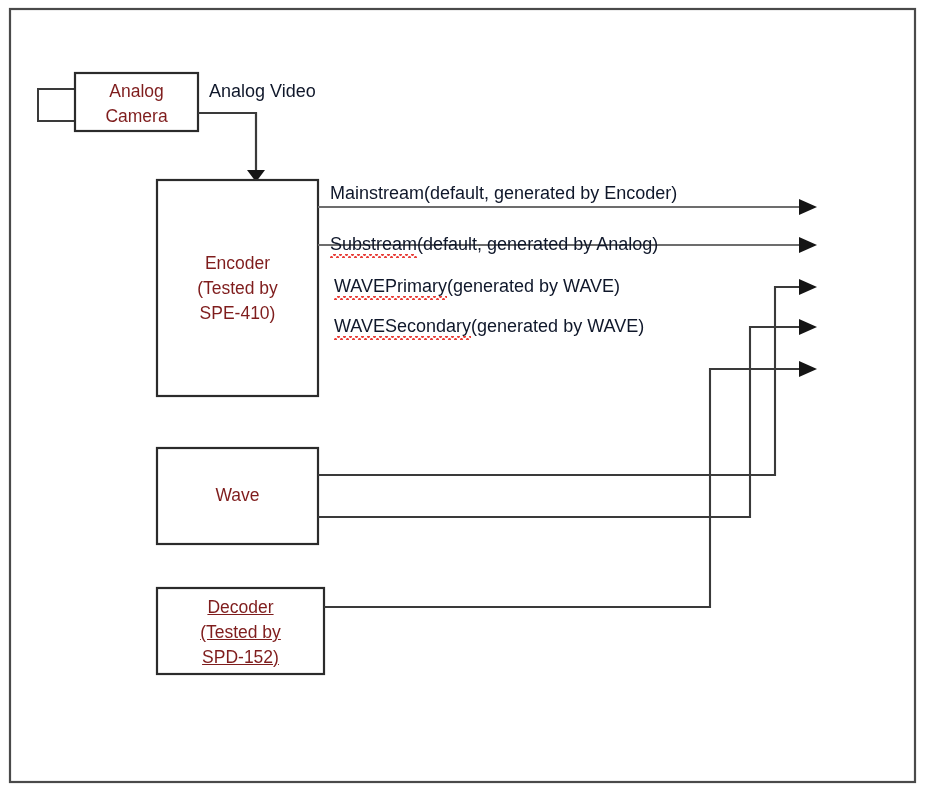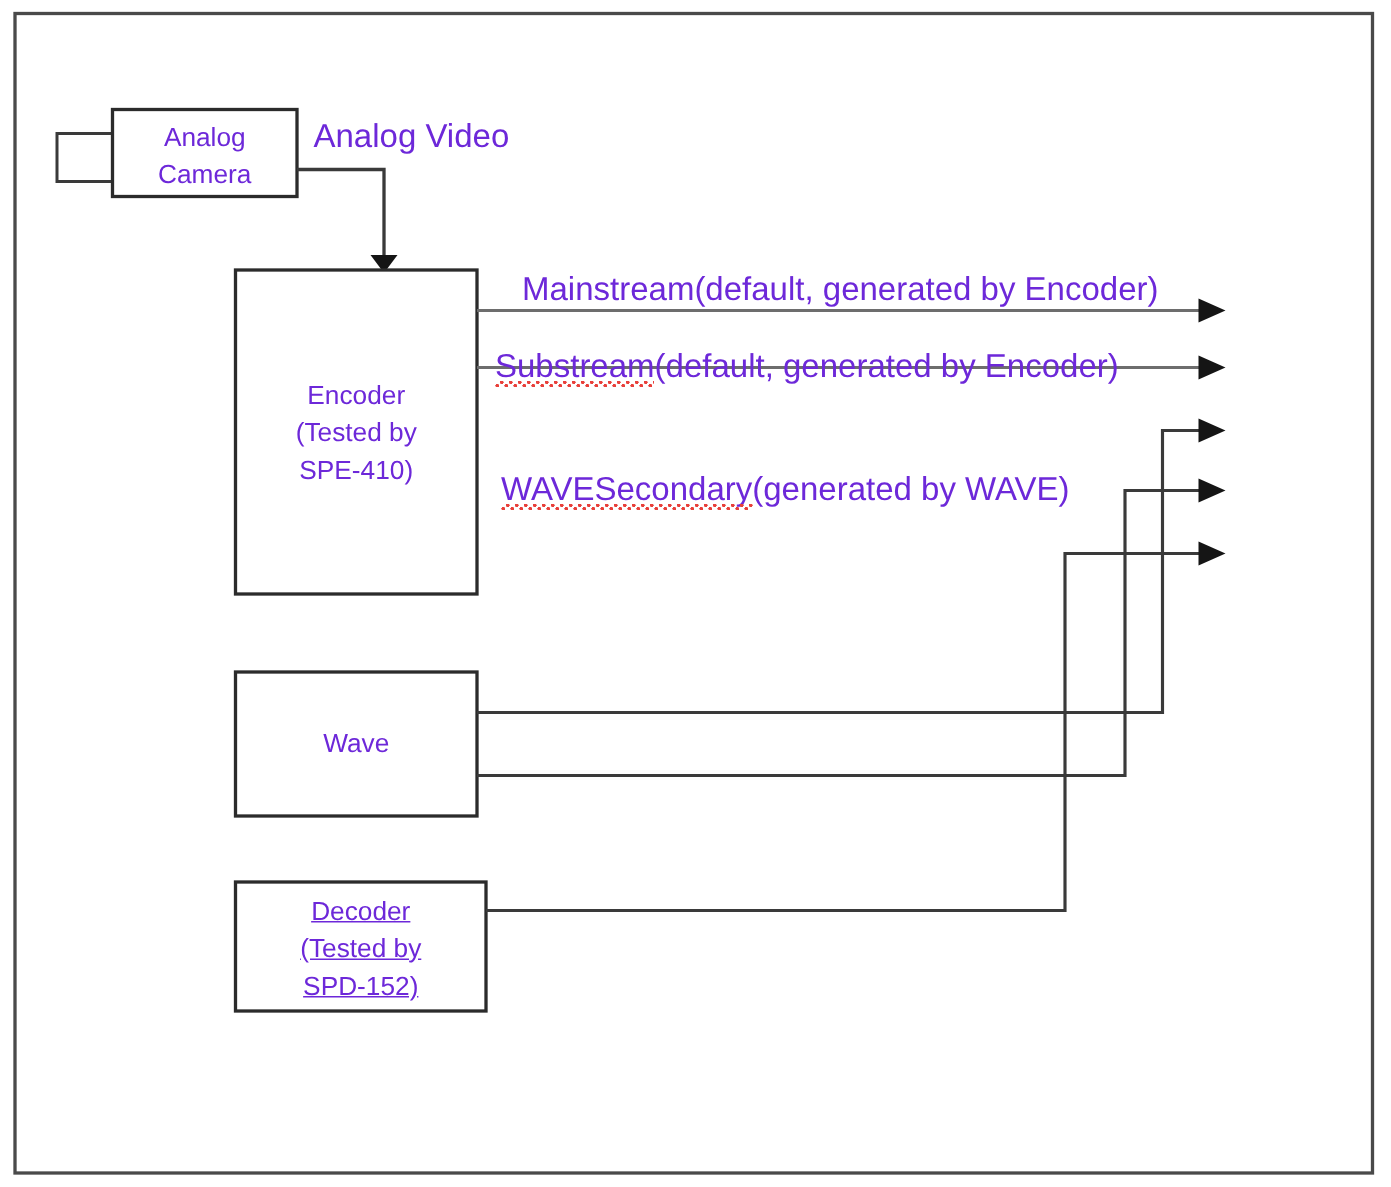--- a/index.html
+++ b/index.html
@@ -60,31 +60,31 @@
     stroke: #3a3a3a;
     stroke-width: 2.2;
   }
   .arrow-head {
     fill: #151515;
     stroke: none;
   }
   .box-label {
     position: absolute;
     text-align: center;
-    color: #6d28d9;
+    color: #7f1d1d;
     font-size: 17.5px;
     line-height: 25px;
     font-family: "Liberation Sans", sans-serif;
     white-space: pre-line;
     pointer-events: none;
   }
   .edge-label {
     position: absolute;
-    color: #6d28d9;
-    font-size: 22px;
+    color: #0f172a;
+    font-size: 18px;
     line-height: 22px;
     font-family: "Liberation Sans", sans-serif;
     white-space: nowrap;
   }
   .spell {
     position: relative;
     display: inline-block;
     margin-top: 12px;
   }
   .spell::after {
@@ -147,27 +147,30 @@
 SPE-410)</div>
 
   <div class="box-label" style="left:157px; top:483px; width:161px;">Wave</div>
 
   <div class="box-label" style="left:157px; top:595px; width:167px;text-decoration:underline;">Decoder
 (Tested by
 SPD-152)</div>
 
   <div class="edge-label" style="left:209px; top:80px;">Analog Video</div>
 
-  <div class="edge-label" style="left:348px; top:182px;">
+  <div class="edge-label" style="left:330px; top:182px;">
     <span class="spell-slot"></span><span>Mainstream(default, generated by Encoder)</span>
   </div>
 
   <div class="edge-label" style="left:330px; top:221px;">
-    <span class="spell">Substream</span><span>(default, generated by Encoder)</span>
+    <span class="spell">Substream</span><span>(default, generated by Analog)</span>
   </div>
 
+  <div class="edge-label" style="left:334px; top:263px;">
+    <span class="spell">WAVEPrimary</span><span>(generated by WAVE)</span>
+  </div>
 
   <div class="edge-label" style="left:334px; top:303px;">
     <span class="spell">WAVESecondary</span><span>(generated by WAVE)</span>
   </div>
 
 
 </div>
 
 </body></html>

